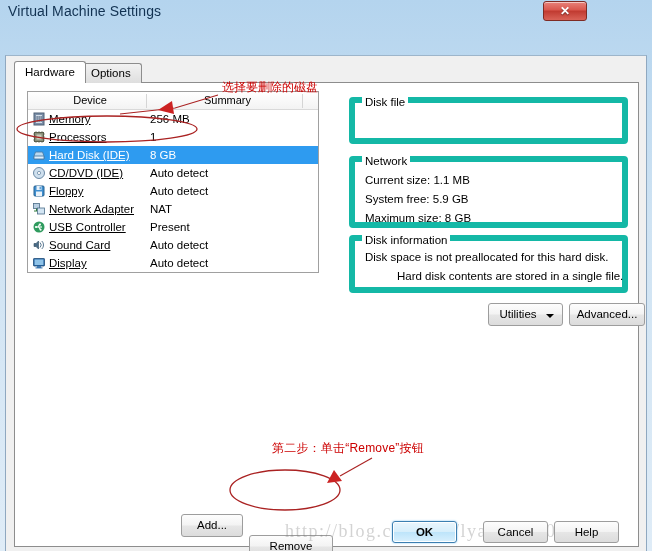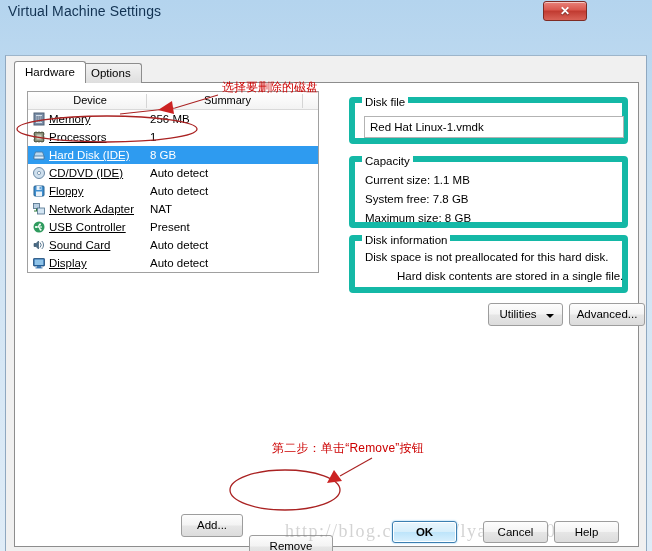--- a/index.html
+++ b/index.html
@@ -397,27 +397,26 @@
           <rect x="5" y="10.2" width="4" height="1.6" fill="#2a6aa8"></rect>
           <rect x="3.5" y="11.4" width="7" height="1" fill="#2a6aa8"></rect>
         </svg>
         <div class="row-name">Display</div>
         <div class="row-summary">Auto detect</div>
       </div>
     </div>
 
     <div class="group" id="disk-file-group">
       <div class="group-title">Disk file</div>
-      <input id="disk-file-input" type="text" value="Red Hat Linux-1.vmdk" style="">
     </div>
 
     <div class="group" id="capacity-group">
-      <div class="group-title">Capacity</div>
+      <div class="group-title">Network</div>
       <div class="cap-line" style="top:12px;">Current size: 1.1 MB</div>
-      <div class="cap-line" style="top:31px;">System free: 7.8 GB</div>
+      <div class="cap-line" style="top:31px;">System free: 5.9 GB</div>
       <div class="cap-line" style="top:50px;">Maximum size: 8 GB</div>
     </div>
 
     <div class="group" id="diskinfo-group">
       <div class="group-title">Disk information</div>
       <div class="info-line" style="top:10px;">Disk space is not preallocated for this hard disk.</div>
       <div class="info-line" style="top:29px;padding-left:32px;">Hard disk contents are stored in a single file.</div>
     </div>
 
     <div class="btn" id="advanced-button">Advanced...</div>

